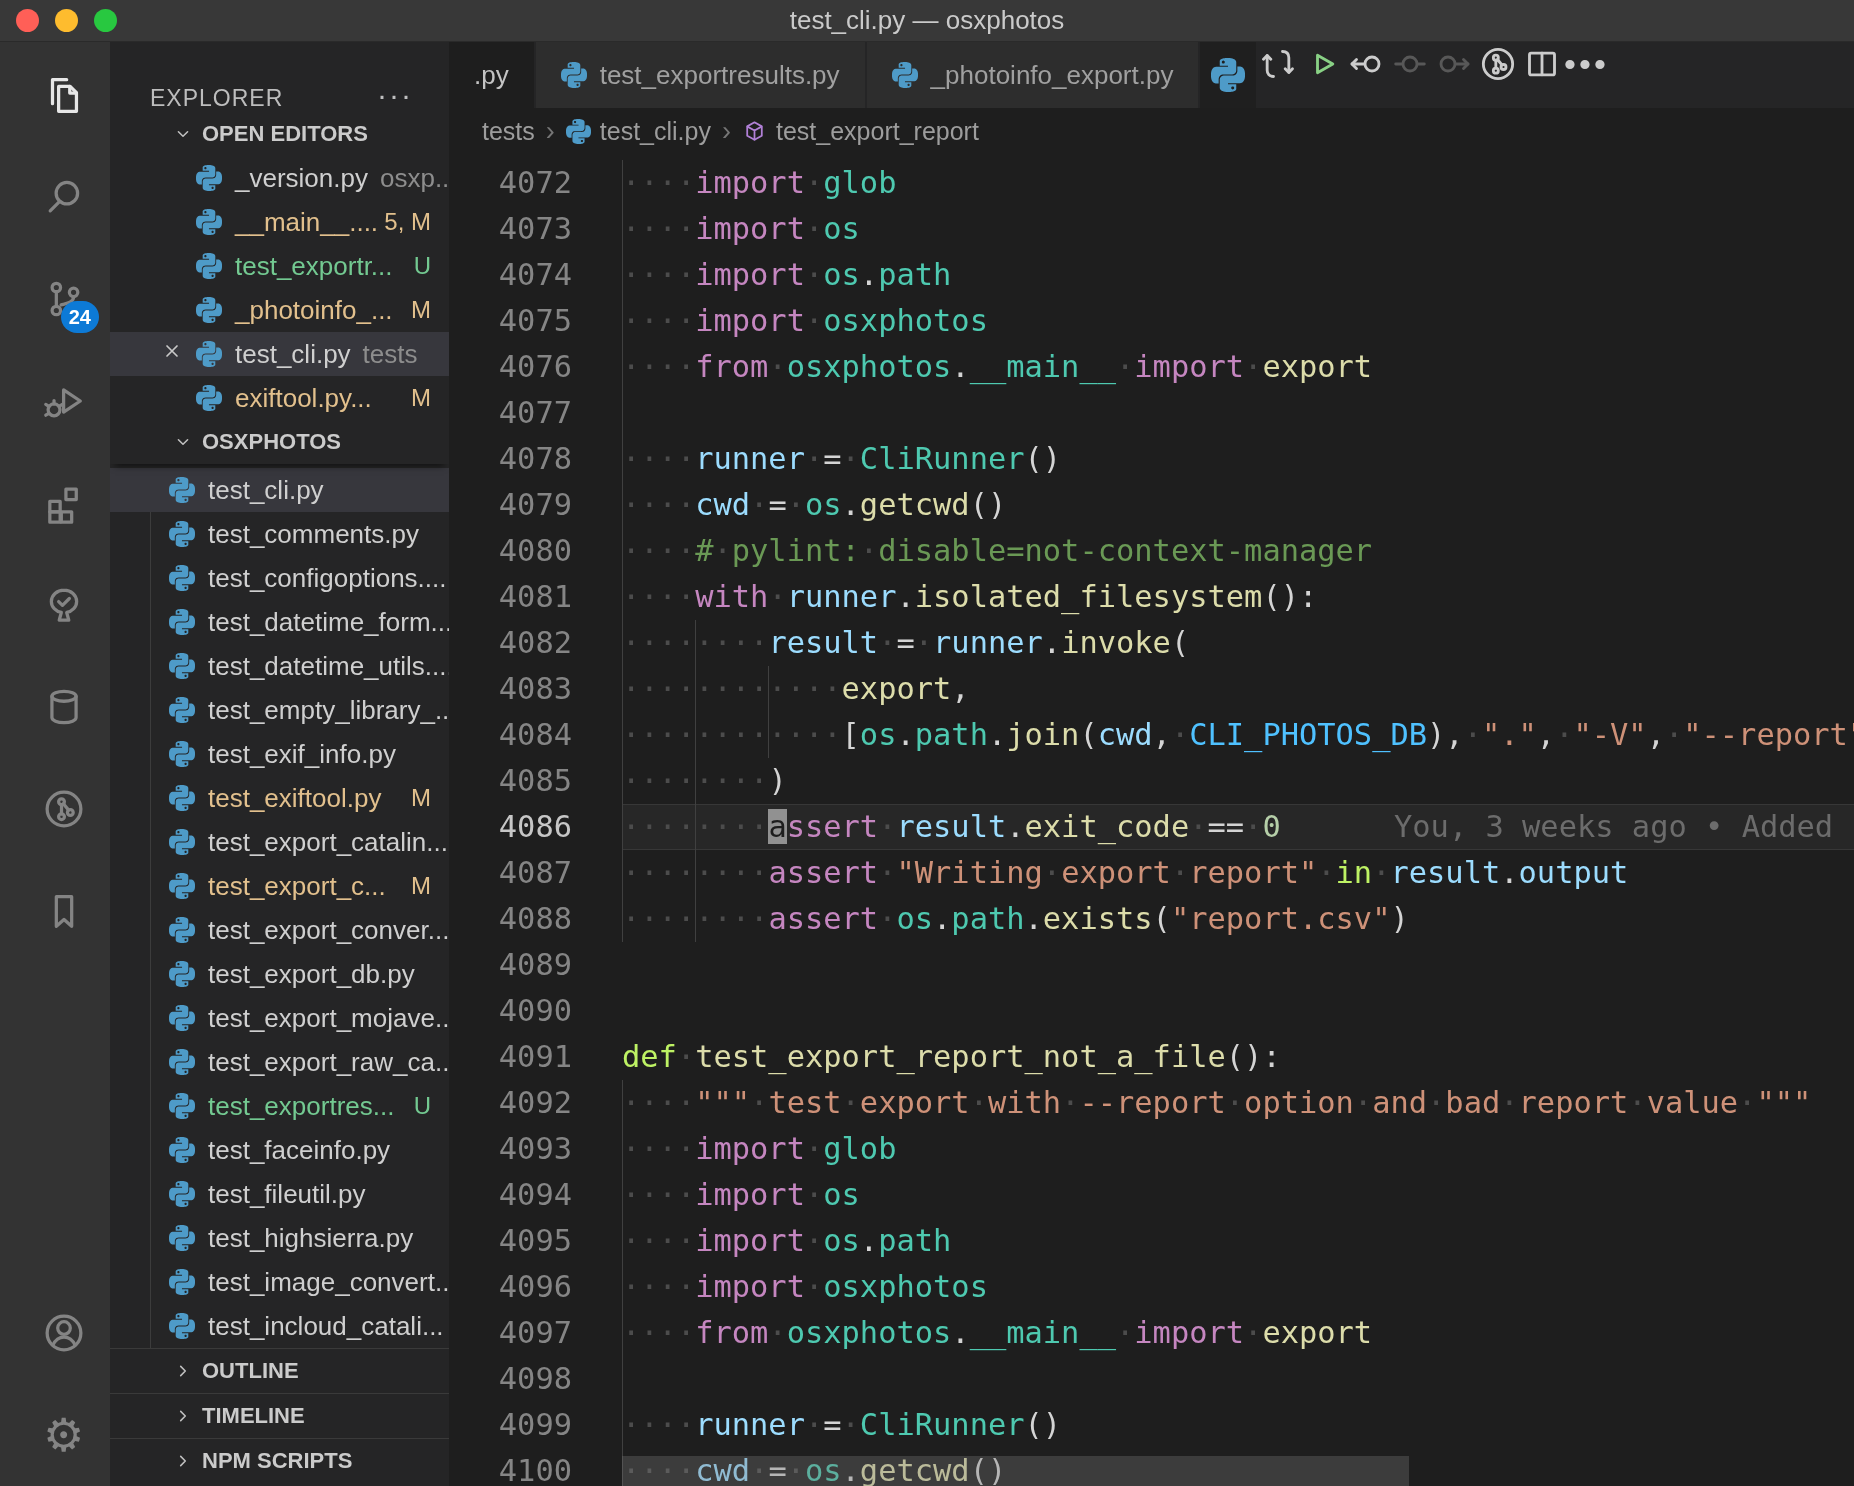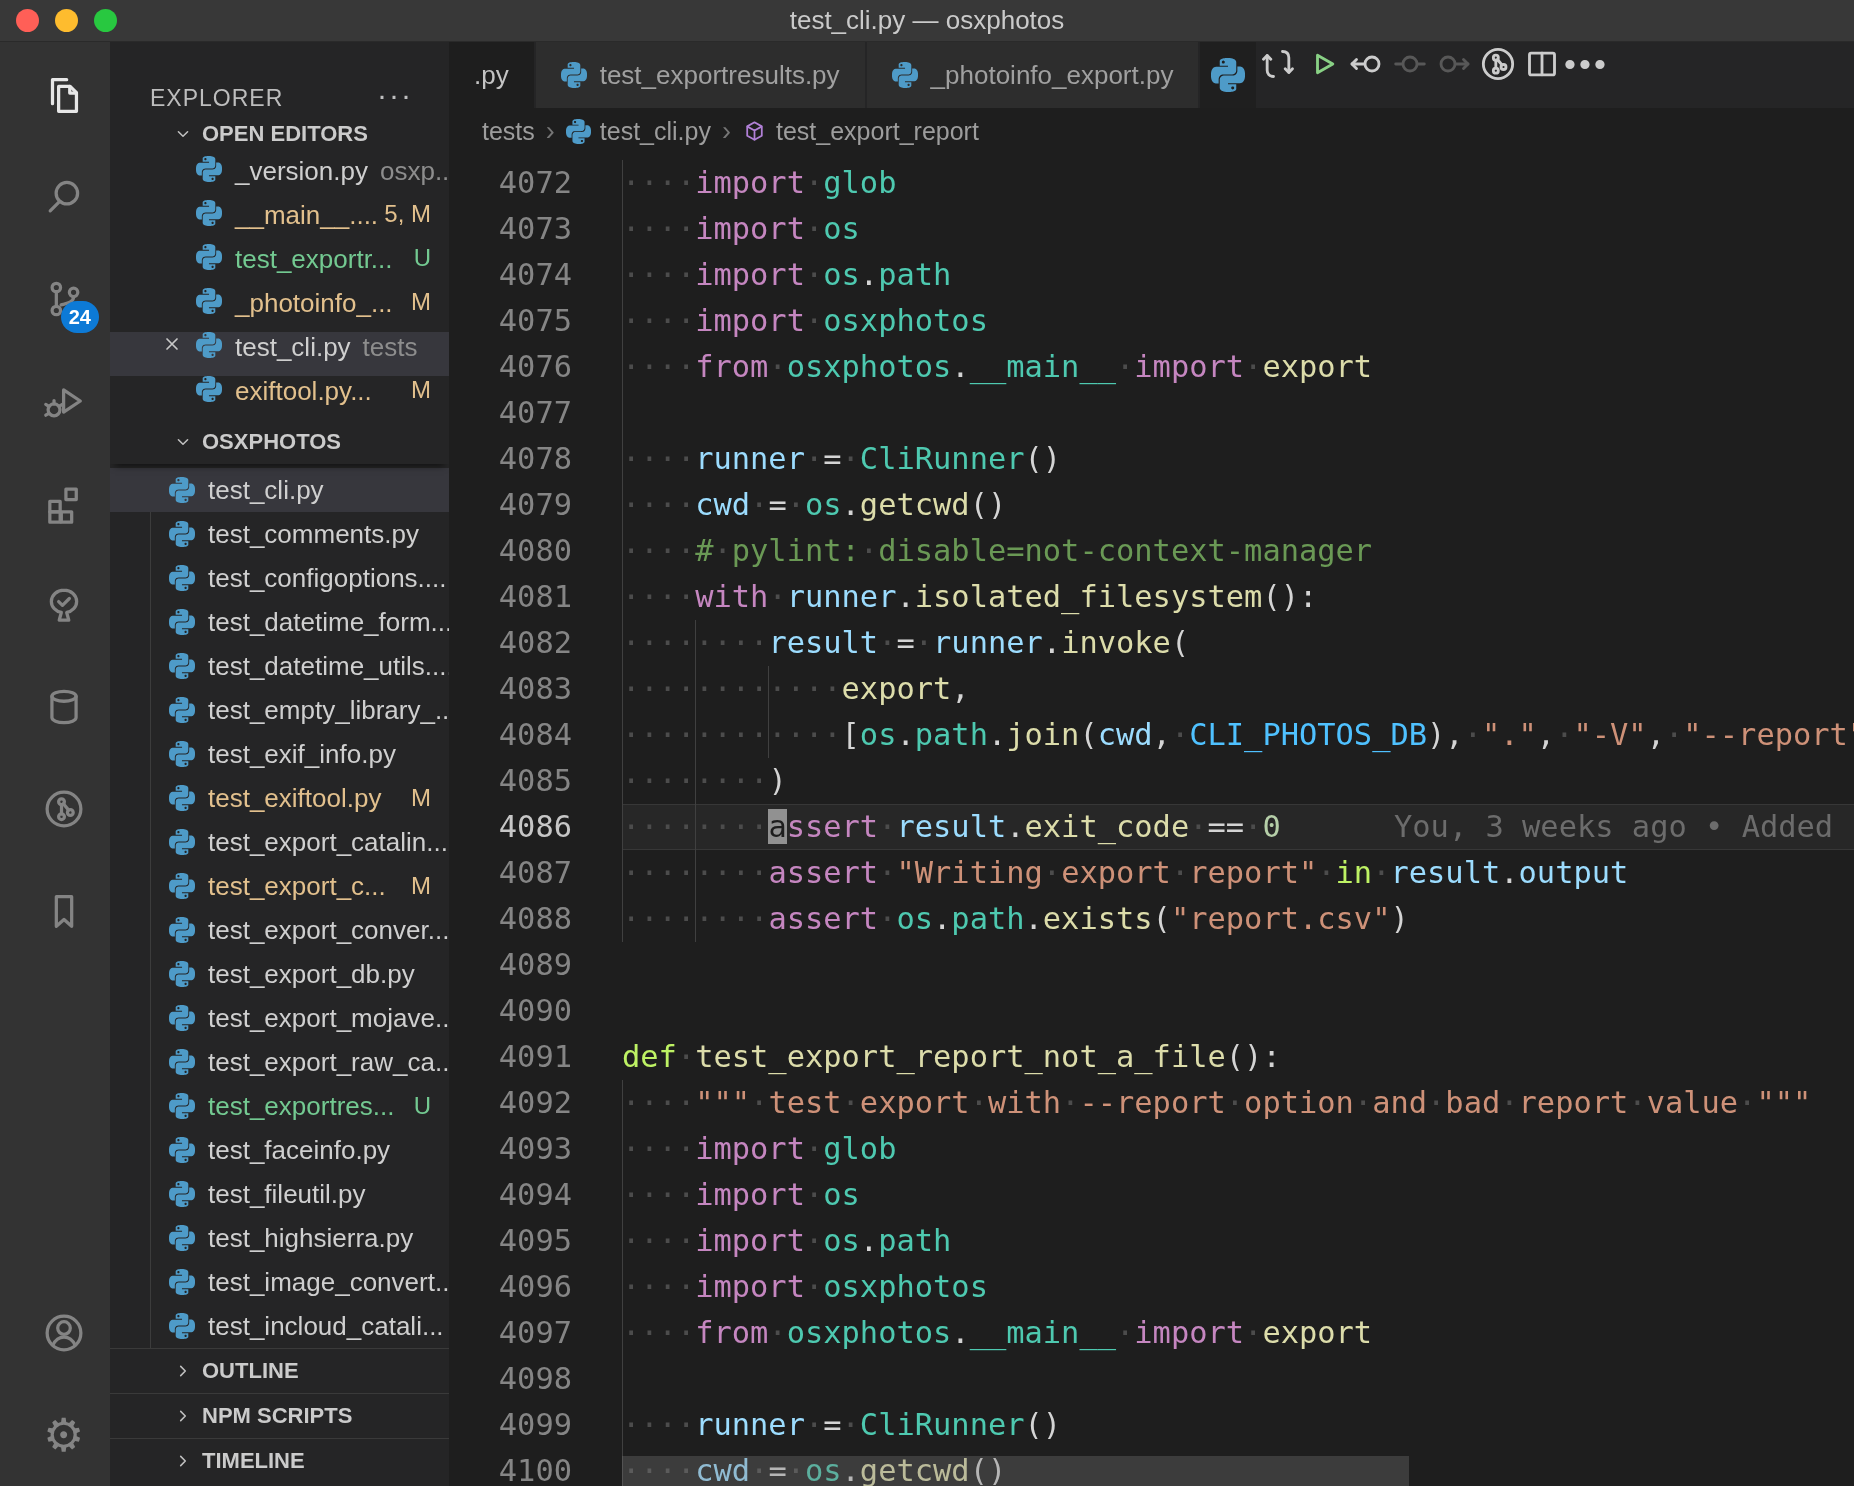--- a/index.html
+++ b/index.html
@@ -24,21 +24,21 @@
 
   
   .sidebar{width:339px;background:#252526;flex:none;display:flex;flex-direction:column;overflow:hidden;font-size:26px;}
   .sb-title{height:70px;flex:none;display:flex;align-items:flex-end;padding:0 36px 0 40px;font-size:23px;color:#bdbdbd;letter-spacing:1px;}
   .sb-title .more{margin-left:auto;font-size:30px;color:#c0c0c0;letter-spacing:2px;}
   .sb-sec{height:44px;flex:none;display:flex;align-items:center;font-weight:bold;font-size:22px;color:#cbcbcb;padding-left:48px;}
   .sb-sec .icn{margin:0 8px 0 14px;color:#c0c0c0;}
   .sb-sec .icn svg{width:22px;height:22px;}
   .sb-sec.shadow{box-shadow:0 7px 7px -5px rgba(0,0,0,.55);position:relative;z-index:3;}
   .sb-sec.bordertop{border-top:1px solid #3a3a3a;}
-  .oe{height:44px;flex:none;display:flex;padding-left:50px;color:#cfcfcf;}
+  .oe{height:44px;flex:none;display:flex;align-items:center;padding-left:50px;color:#cfcfcf;}
   .oe.active{background:#37373d;}
   .oe .slot{width:36px;flex:none;color:#c8c8c8;}
   .oe .slot svg{width:24px;height:24px;}
   .pyicon{color:#4e9bc8;margin-right:13px;flex:none;display:inline-flex;}
   .pyicon svg{width:26px;height:26px;}
   .desc{color:#8d8d8d;font-size:26px;margin-left:12px;}
   .badge{margin-left:auto;padding-right:18px;font-size:24px;}
   .c-mod{color:#E2C08D;} .c-unt{color:#73C991;} .c-def{color:#cfcfcf;}
   .tree{position:relative;flex:none;margin-top:4px;}
   .tree-guide{position:absolute;left:40px;top:0;bottom:0;width:1px;background:#3c3c3c;}
@@ -452,29 +452,29 @@
             </svg>
           </span>
           <span>OUTLINE</span>
         </div>
         <div class="sb-sec bordertop">
           <span class="icn ">
             <svg viewBox="0 0 24 24" fill="none" stroke="currentColor" stroke-width="1.7" stroke-linecap="round" stroke-linejoin="round">
               <path d="M9.5 7l5 5-5 5"></path>
             </svg>
           </span>
+          <span>TIMELINE</span>
+        </div>
+        <div class="sb-sec bordertop">
+          <span class="icn ">
+            <svg viewBox="0 0 24 24" fill="none" stroke="currentColor" stroke-width="1.7" stroke-linecap="round" stroke-linejoin="round">
+              <path d="M9.5 7l5 5-5 5"></path>
+            </svg>
+          </span>
           <span>NPM SCRIPTS</span>
-        </div>
-        <div class="sb-sec bordertop">
-          <span class="icn ">
-            <svg viewBox="0 0 24 24" fill="none" stroke="currentColor" stroke-width="1.7" stroke-linecap="round" stroke-linejoin="round">
-              <path d="M9.5 7l5 5-5 5"></path>
-            </svg>
-          </span>
-          <span>TIMELINE</span>
         </div>
       </div>
   </div>
 
   <div class="editorcol">
     <div class="tabbar" id="tabbar">
         <div class="tab active">
           <span>.py</span>
         </div>
         <div class="tab">

